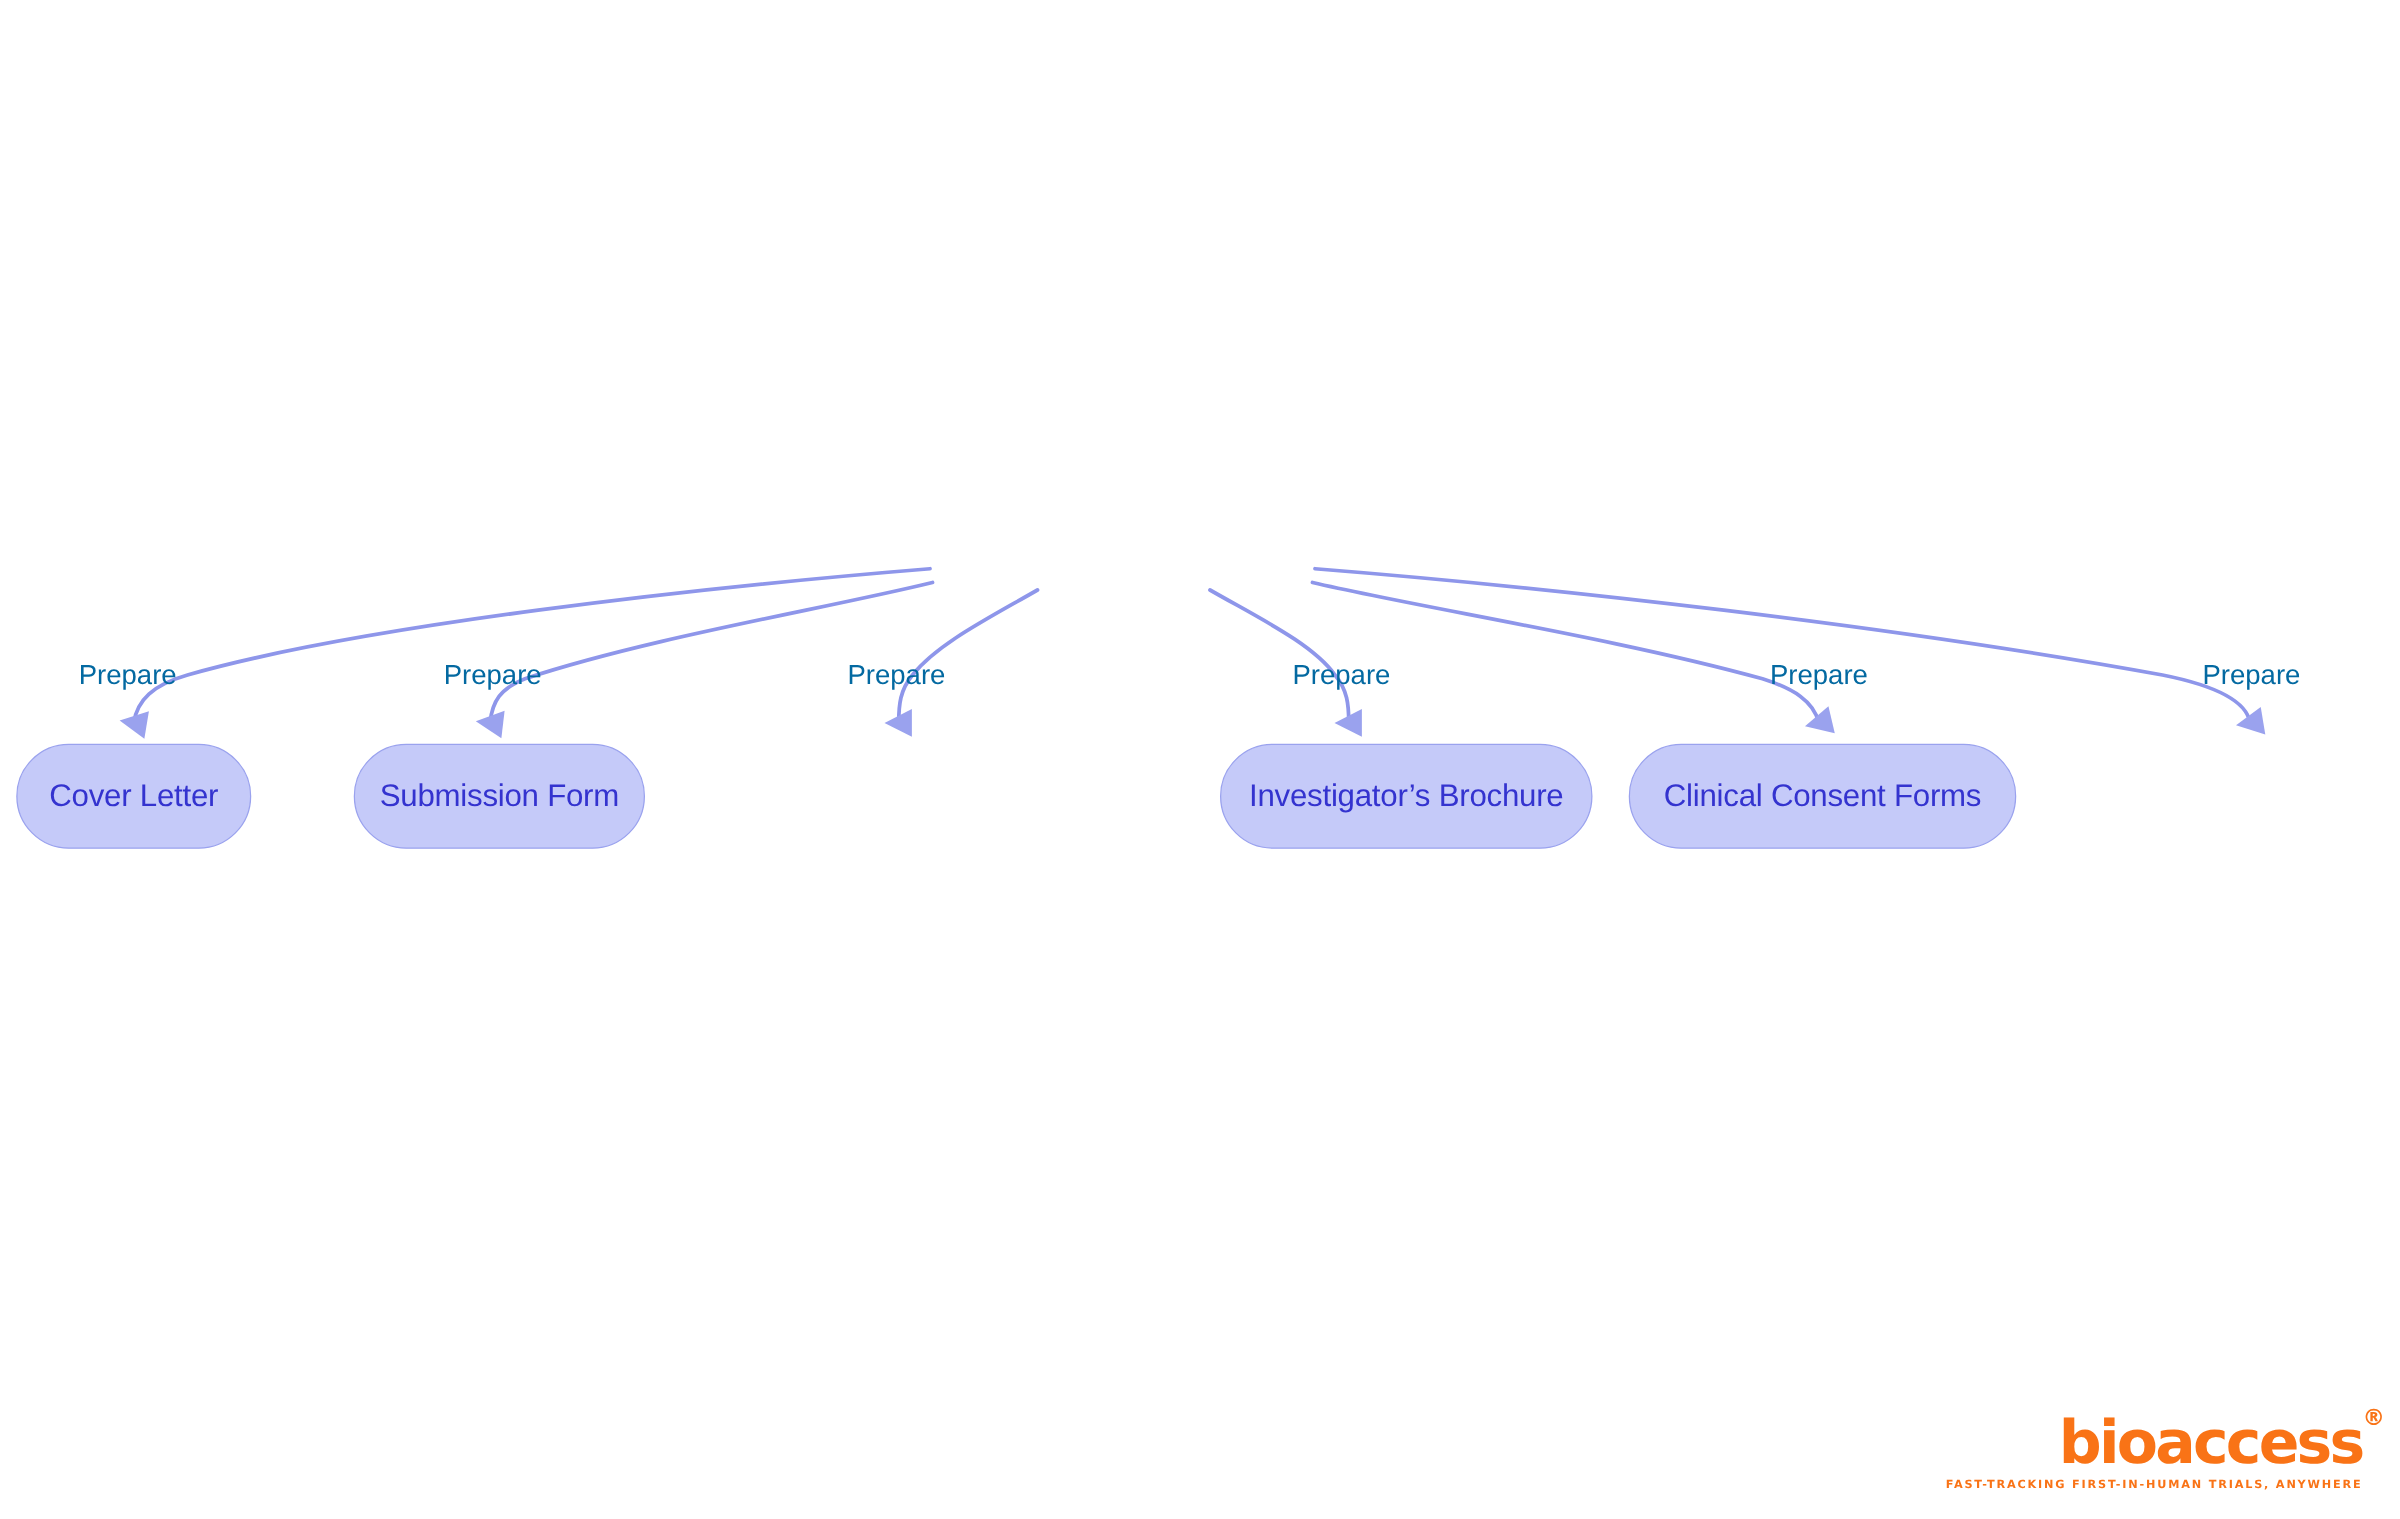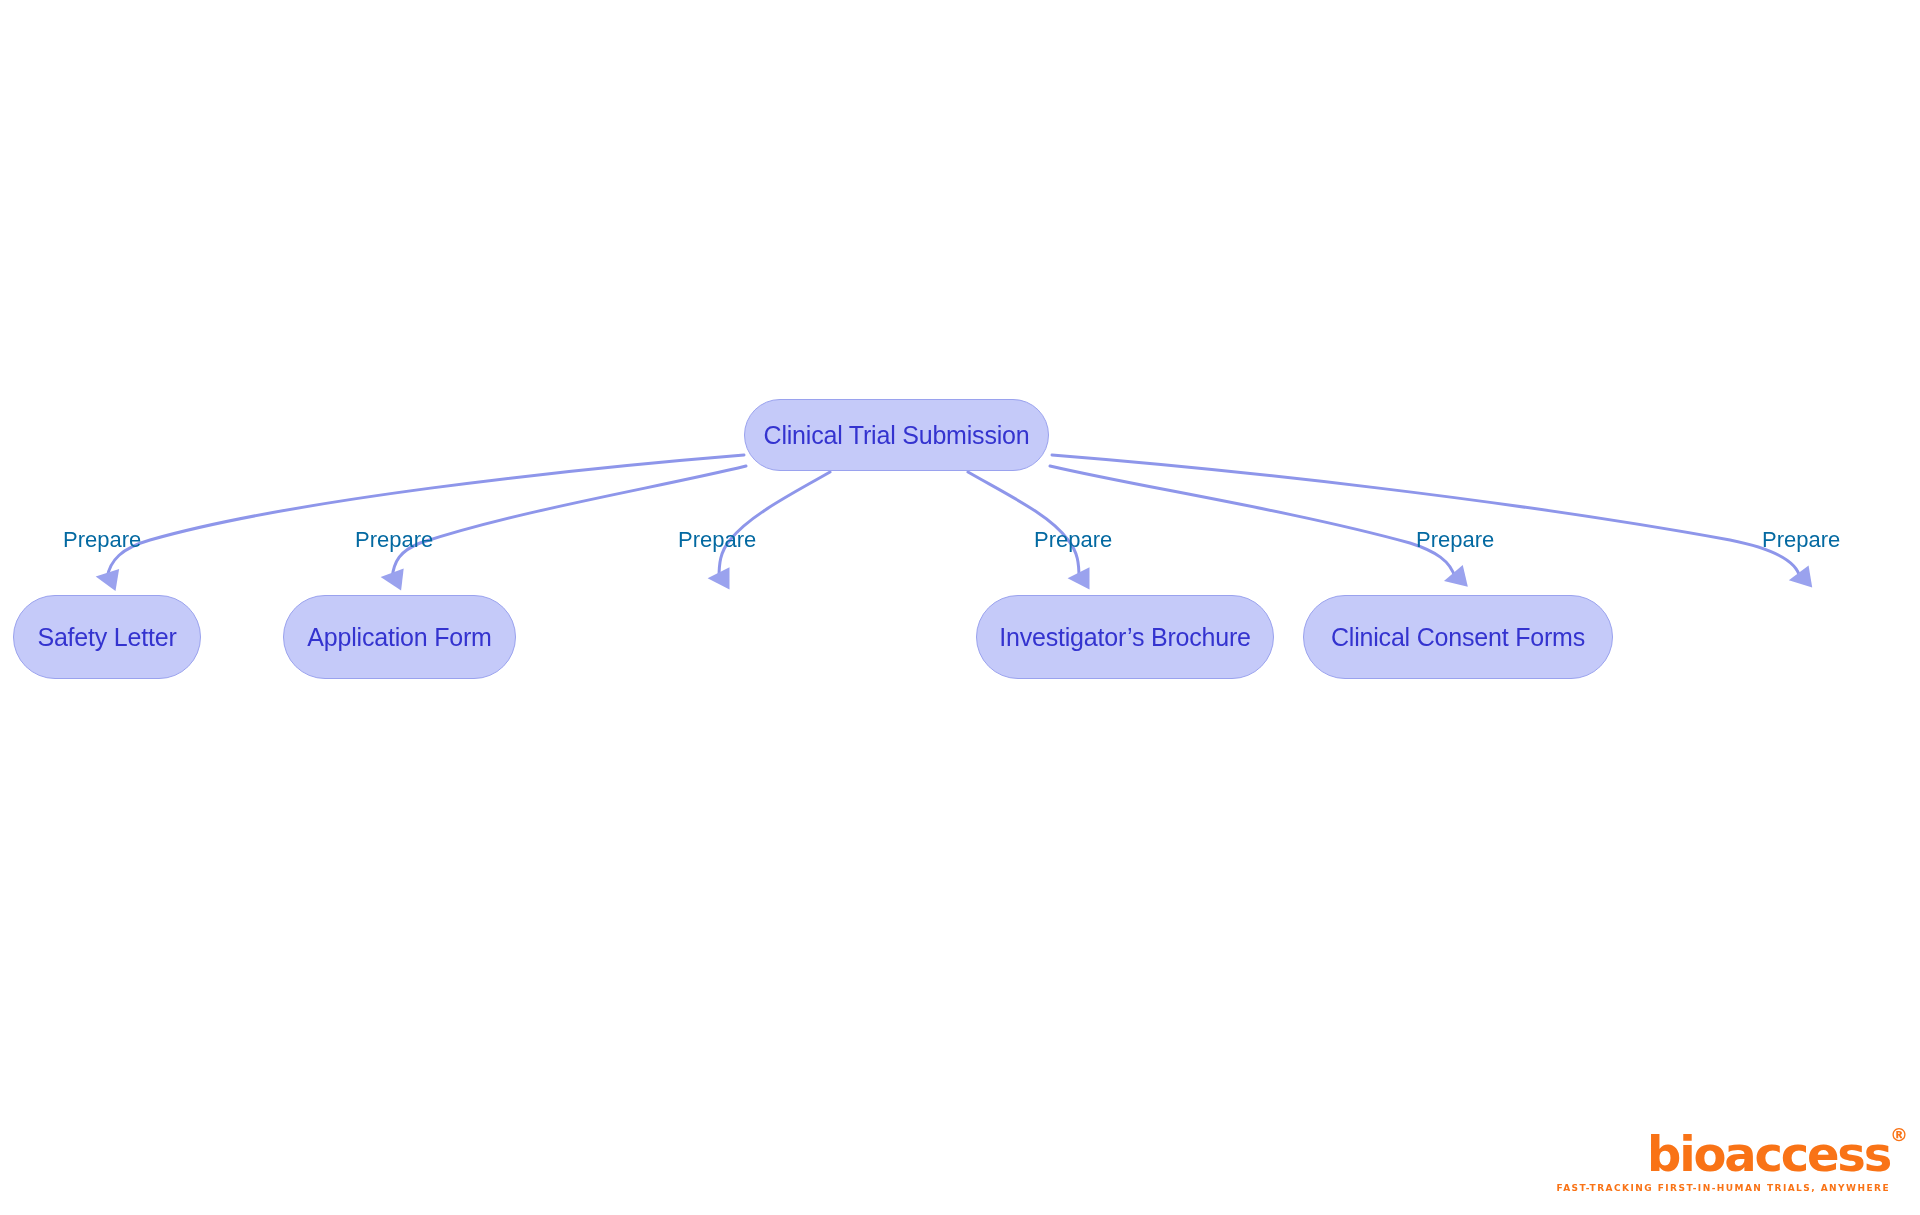--- a/index.html
+++ b/index.html
@@ -145,24 +145,23 @@
     </g>
   </svg>
 
   <div class="edge-label elbl-0">Prepare</div>
   <div class="edge-label elbl-1">Prepare</div>
   <div class="edge-label elbl-2">Prepare</div>
   <div class="edge-label elbl-3">Prepare</div>
   <div class="edge-label elbl-4">Prepare</div>
   <div class="edge-label elbl-5">Prepare</div>
 
-  <div class="node root">Clinical Trial Submission</div>
 
-  <div class="node leaf leaf-0">Safety Letter</div>
-  <div class="node leaf leaf-1">Application Form</div>
+  <div class="node leaf leaf-0">Cover Letter</div>
+  <div class="node leaf leaf-1">Submission Form</div>
   <div class="node leaf leaf-3">Investigator’s Brochure</div>
   <div class="node leaf leaf-4">Clinical Consent Forms</div>
 
   <div class="brand">
     <div class="brand-word">
       <span>bioaccess</span>
       <span class="brand-reg">®</span>
     </div>
     <div class="brand-tag">FAST-TRACKING FIRST-IN-HUMAN TRIALS, ANYWHERE</div>
   </div>

